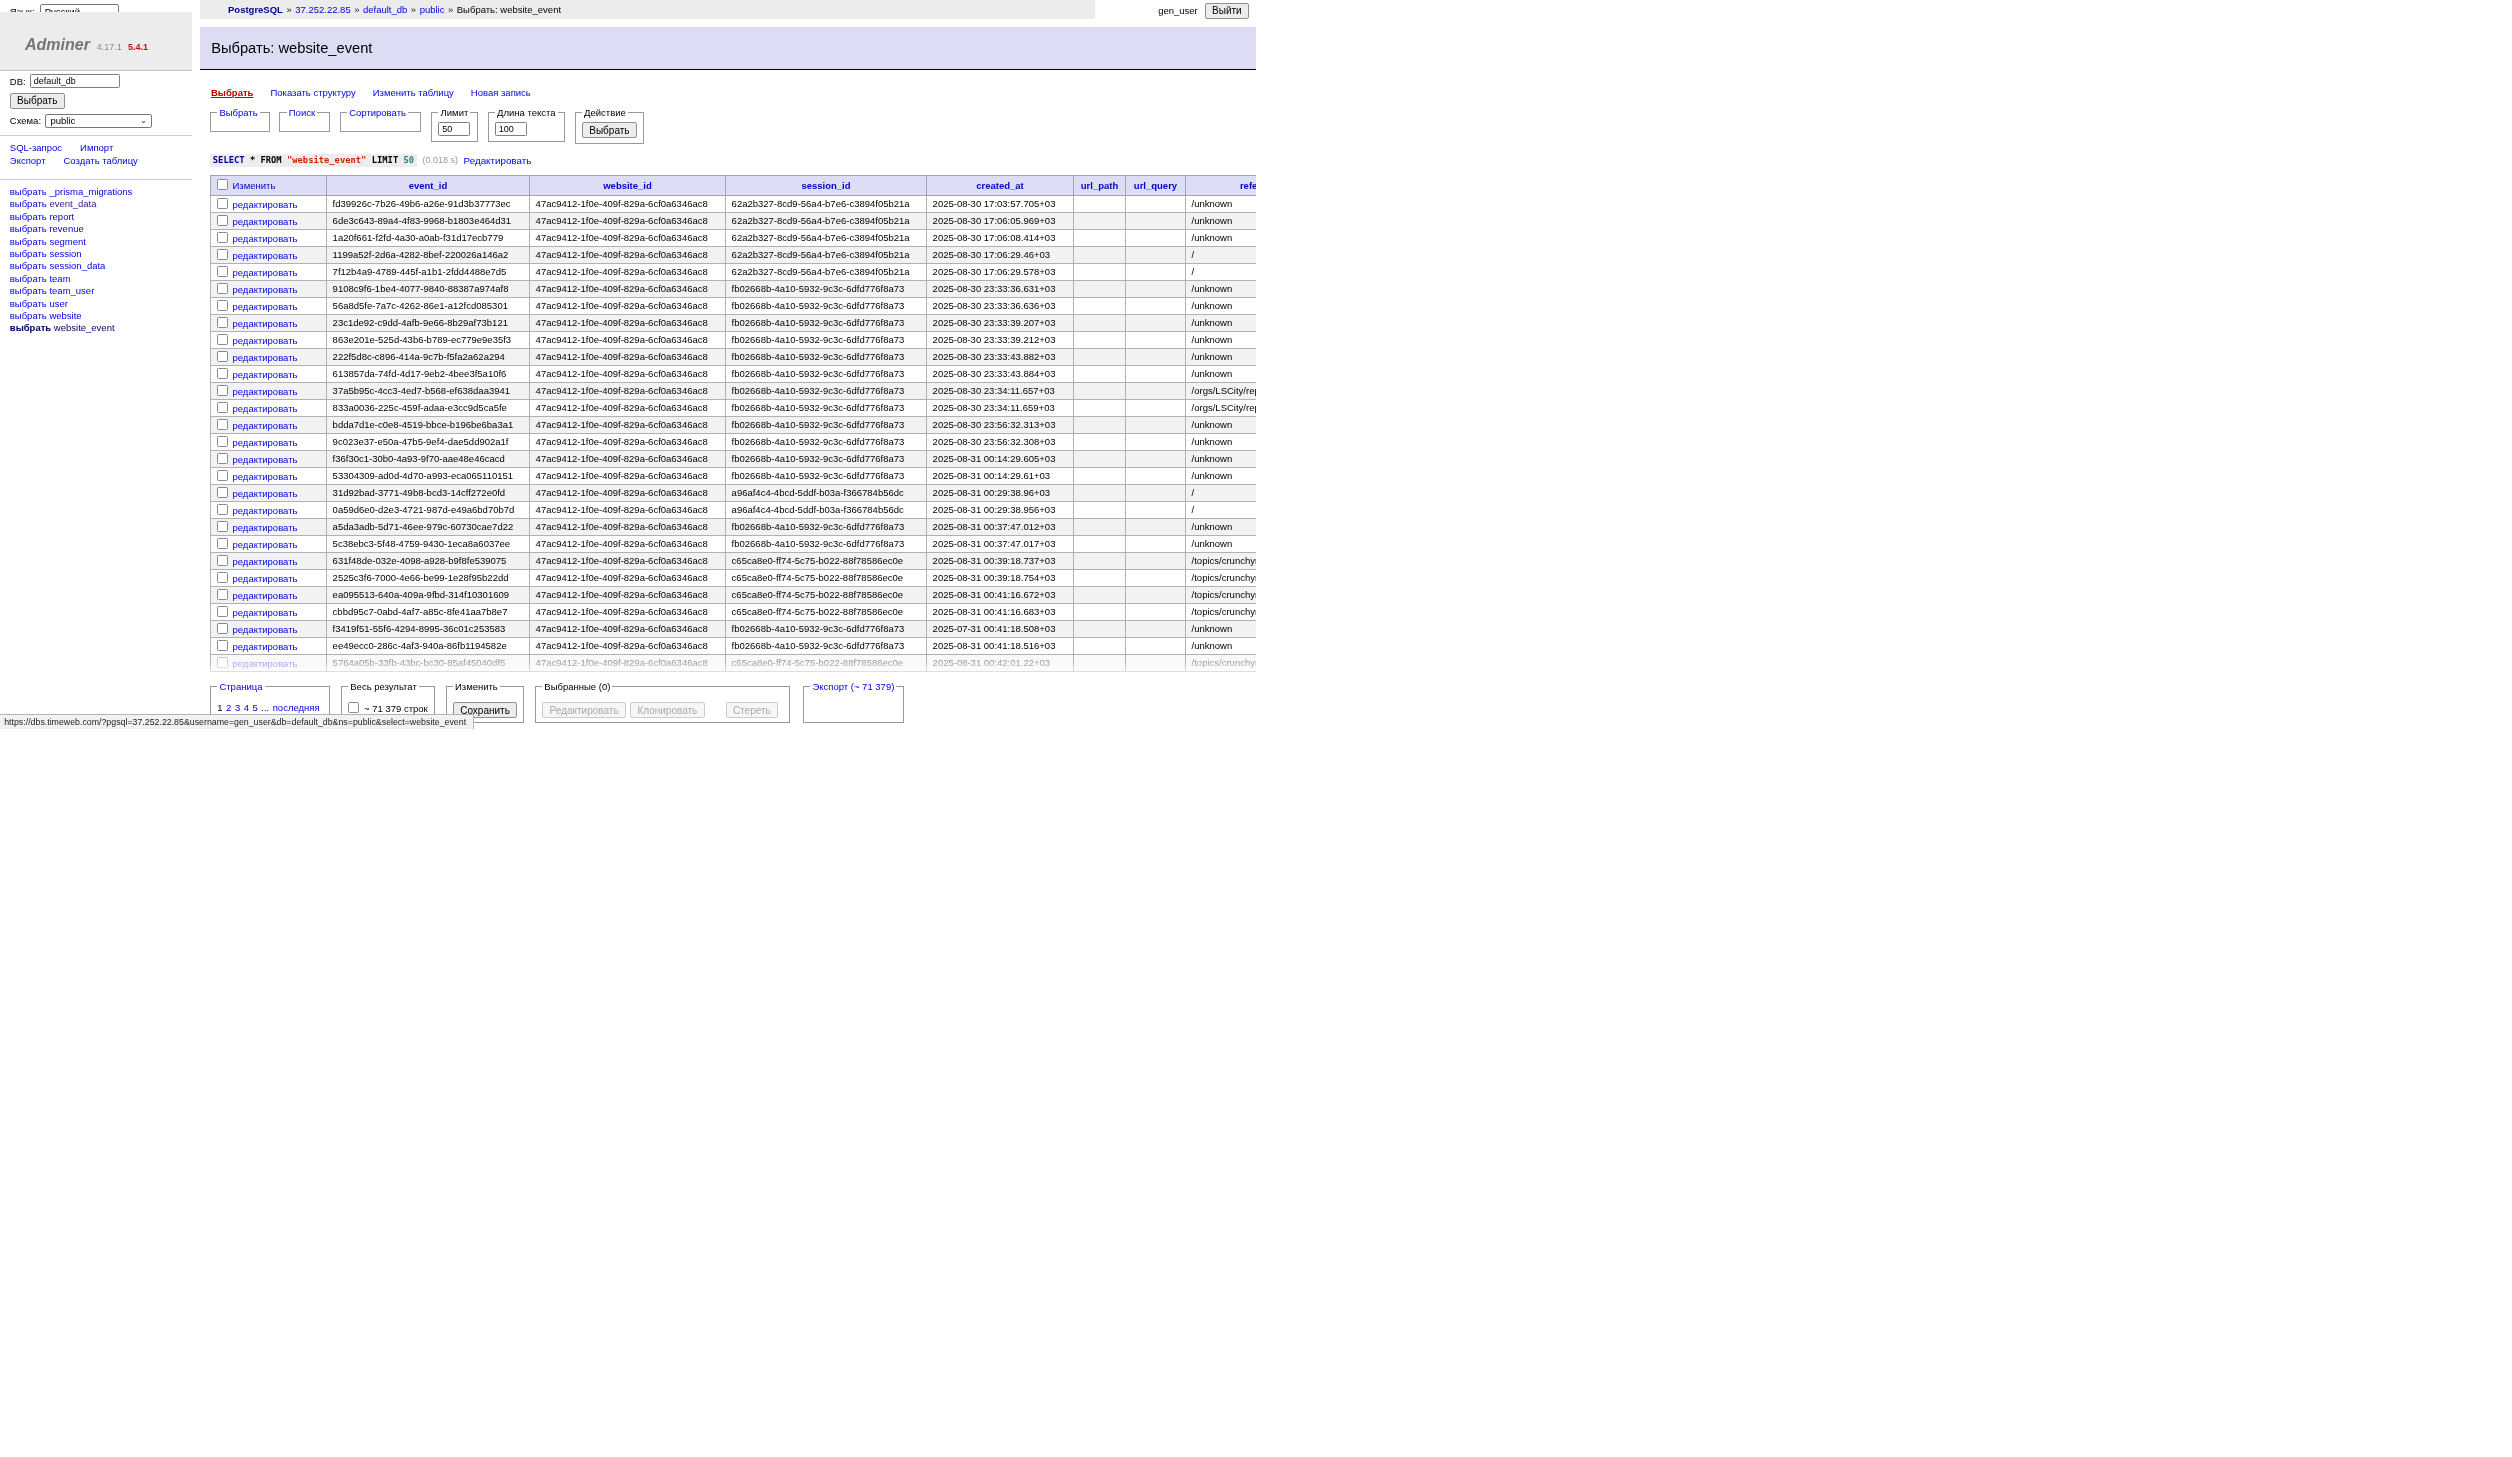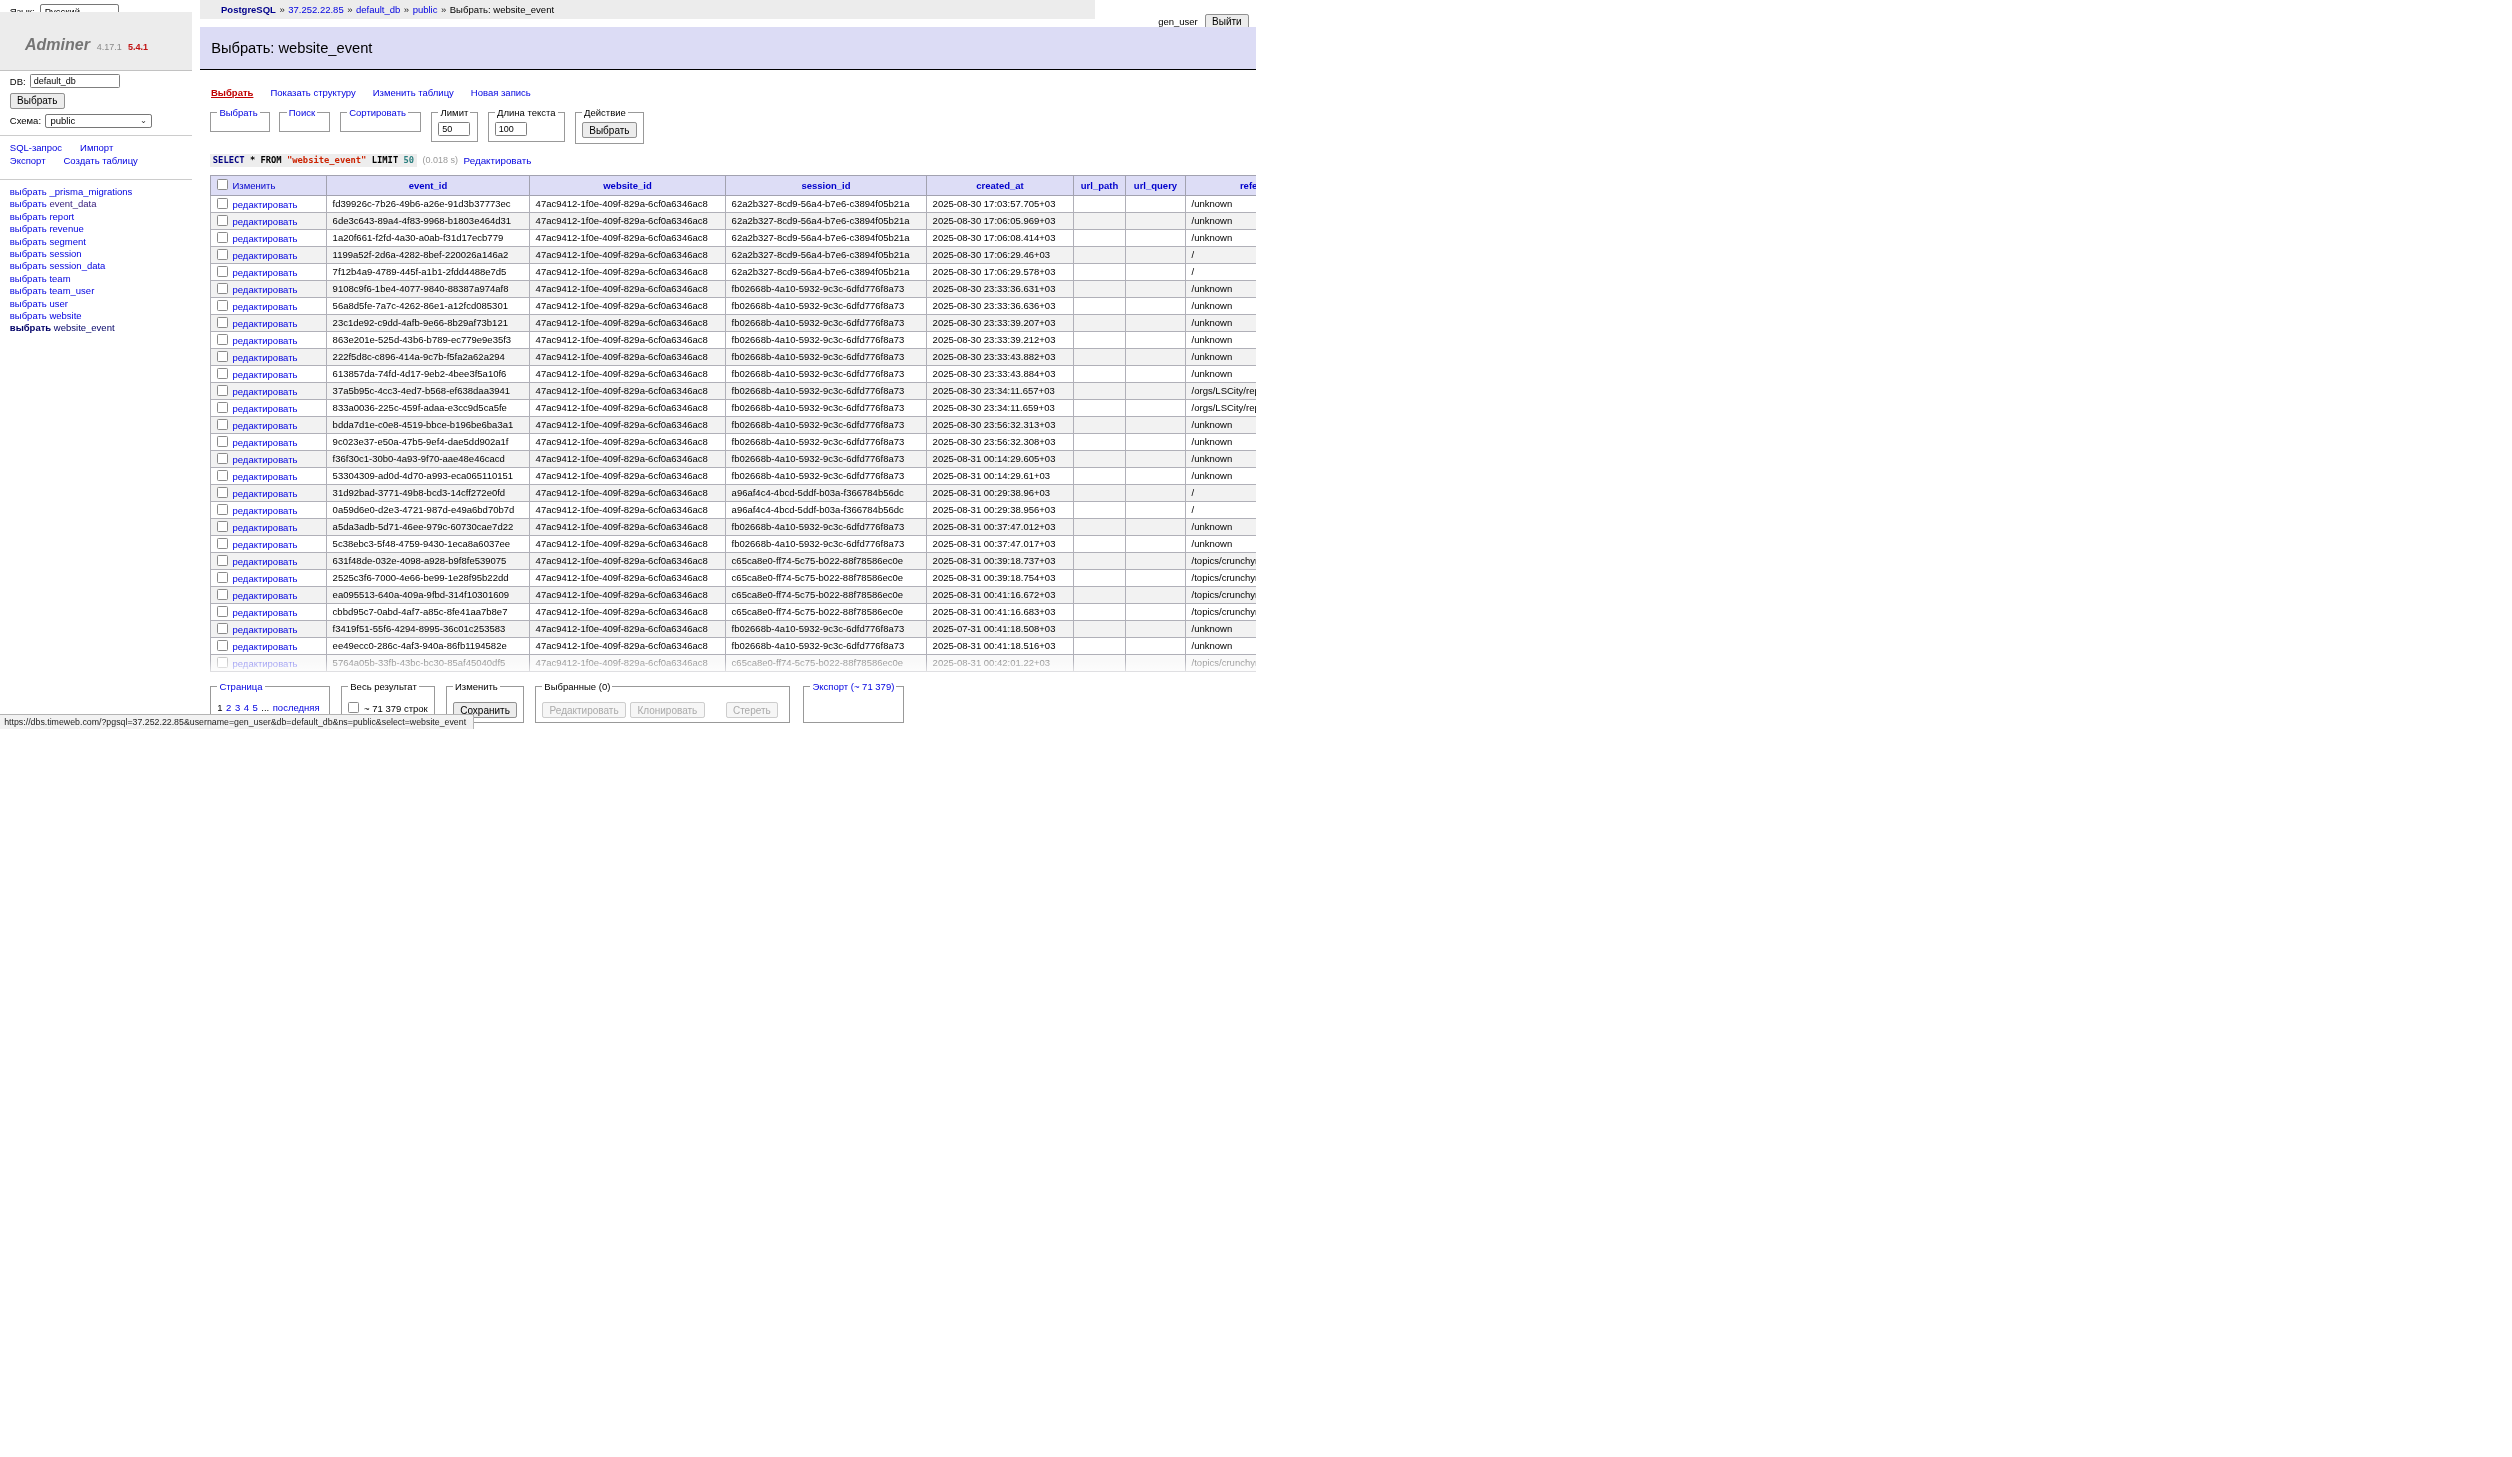--- a/index.html
+++ b/index.html
@@ -5,27 +5,27 @@
   html,body{margin:0;padding:0;background:#fff;}
   #screen{position:relative;width:1256px;height:729px;overflow:hidden;background:#fff;
           font-family:"Liberation Sans",sans-serif;font-size:9.5px;color:#000;}
   a{text-decoration:none;color:#0000e0;cursor:pointer;}
   
   #langbox{position:absolute;left:9.8px;top:4.2px;display:flex;align-items:center;gap:4.9px;}
   .selectbox{display:inline-flex;align-items:center;justify-content:space-between;
              border:0.7px solid #767676;border-radius:2.1px;background:#fff;height:14.7px;
              padding:0 4.2px;font-size:9.5px;box-sizing:border-box;}
   .chev{font-size:8.4px;color:#333;margin-left:5.6px;line-height:7px;}
-  #userbox{position:absolute;right:7px;top:14px;display:flex;align-items:center;gap:7px;}
+  #userbox{position:absolute;right:7px;top:3px;display:flex;align-items:center;gap:7px;}
   .btn{display:inline-block;background:#ececec;border:0.7px solid #8f8f8f;border-radius:2.1px;
        padding:1.4px 6.3px;font-size:10px;font-family:"Liberation Sans",sans-serif;cursor:pointer;}
   .btn.disabled{color:#aaa;border-color:#ccc;background:#f6f6f6;cursor:default;}
   
   #breadcrumb{position:absolute;left:200px;top:0;width:895px;height:19px;background:#ececec;
-              line-height:19px;padding-left:21px;box-sizing:border-box;white-space:nowrap;overflow:hidden;}
+              line-height:19px;padding-left:28px;box-sizing:border-box;white-space:nowrap;overflow:hidden;}
   #breadcrumb .drv{color:#00008b;font-weight:bold;}
   #breadcrumb .sep{color:#222;margin:0 3.5px;}
   #breadcrumb .cur{color:#000;}
   
   #sidelogo{position:absolute;left:0;top:12px;width:192px;height:59px;background:#ececec;
             border-bottom:0.7px solid #c2c2c2;box-sizing:border-box;}
   #sidelogo .inner{padding:24px 0 0 25px;}
   #sidelogo .logo{font-style:italic;font-weight:bold;font-size:16px;color:#757575;}
   #sidelogo .ver{font-size:9px;color:#8a8a8a;margin-left:4.2px;}
   #sidelogo .vernew{font-size:9px;color:#c11111;margin-left:3.5px;font-weight:bold;}

